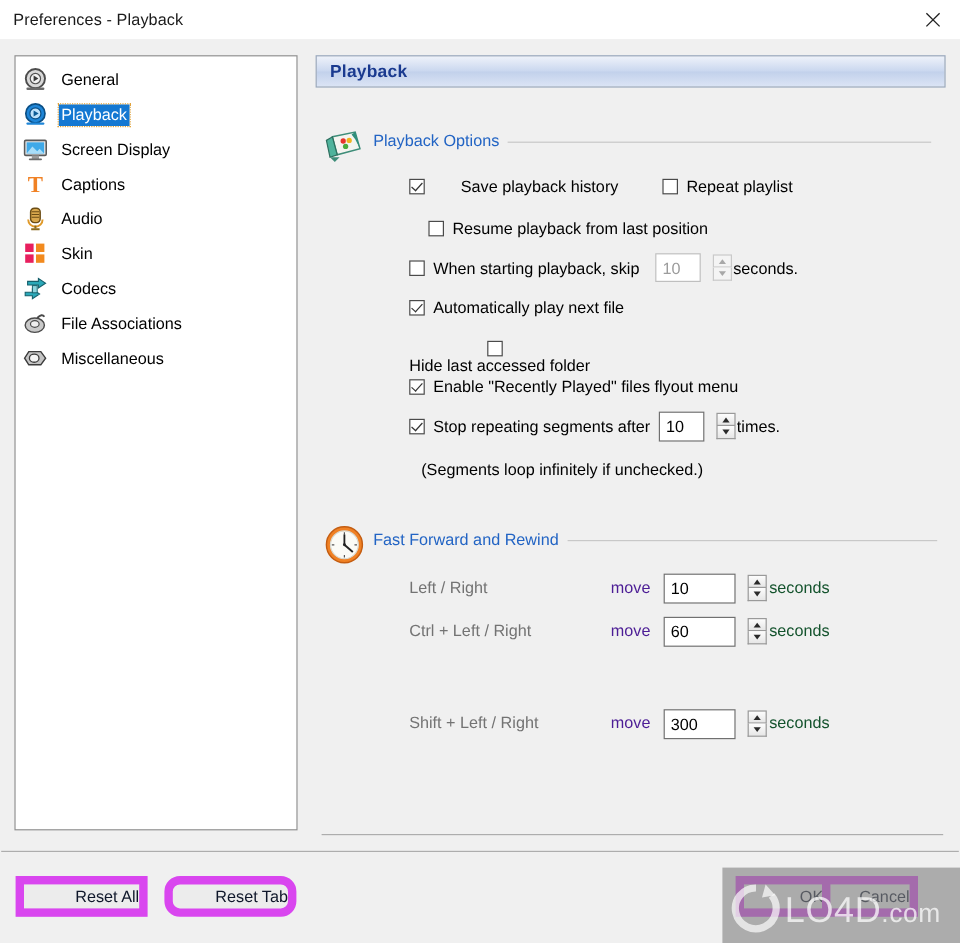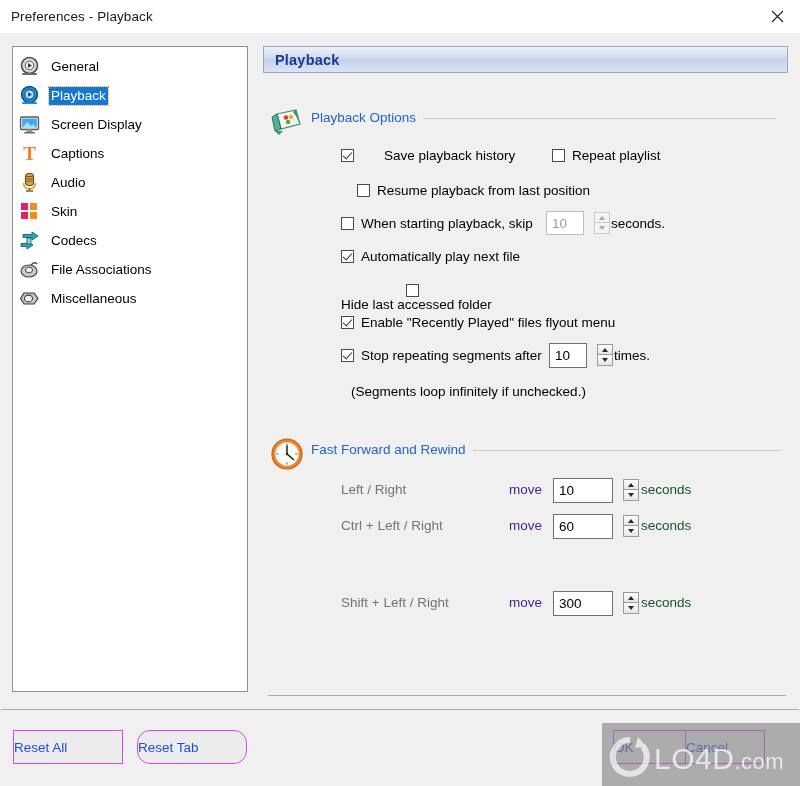--- a/index.html
+++ b/index.html
@@ -241,28 +241,28 @@
 
   
   .hrule {
     position: absolute;
     height: 0;
     border-top: 1px solid #adadad;
   }
   .btn {
     position: absolute;
     box-sizing: border-box;
-    border: 1px solid #d946ef;
+    border: 7px solid #d946ef;
     background: #ececec;
     font-family: "Liberation Sans", sans-serif;
     font-size: 13.5px;
-    color: #1d4ed8;
+    color: #0f172a;
     display: flex;
     align-items: center;
-    justify-content: flex-start;
+    justify-content: flex-end;
     cursor: default;
   }
 
   
   #watermark {
     position: absolute;
     left: 602px; top: 723px;
     width: 198px; height: 63px;
     background: rgba(130,130,130,0.62);
     overflow: hidden;

